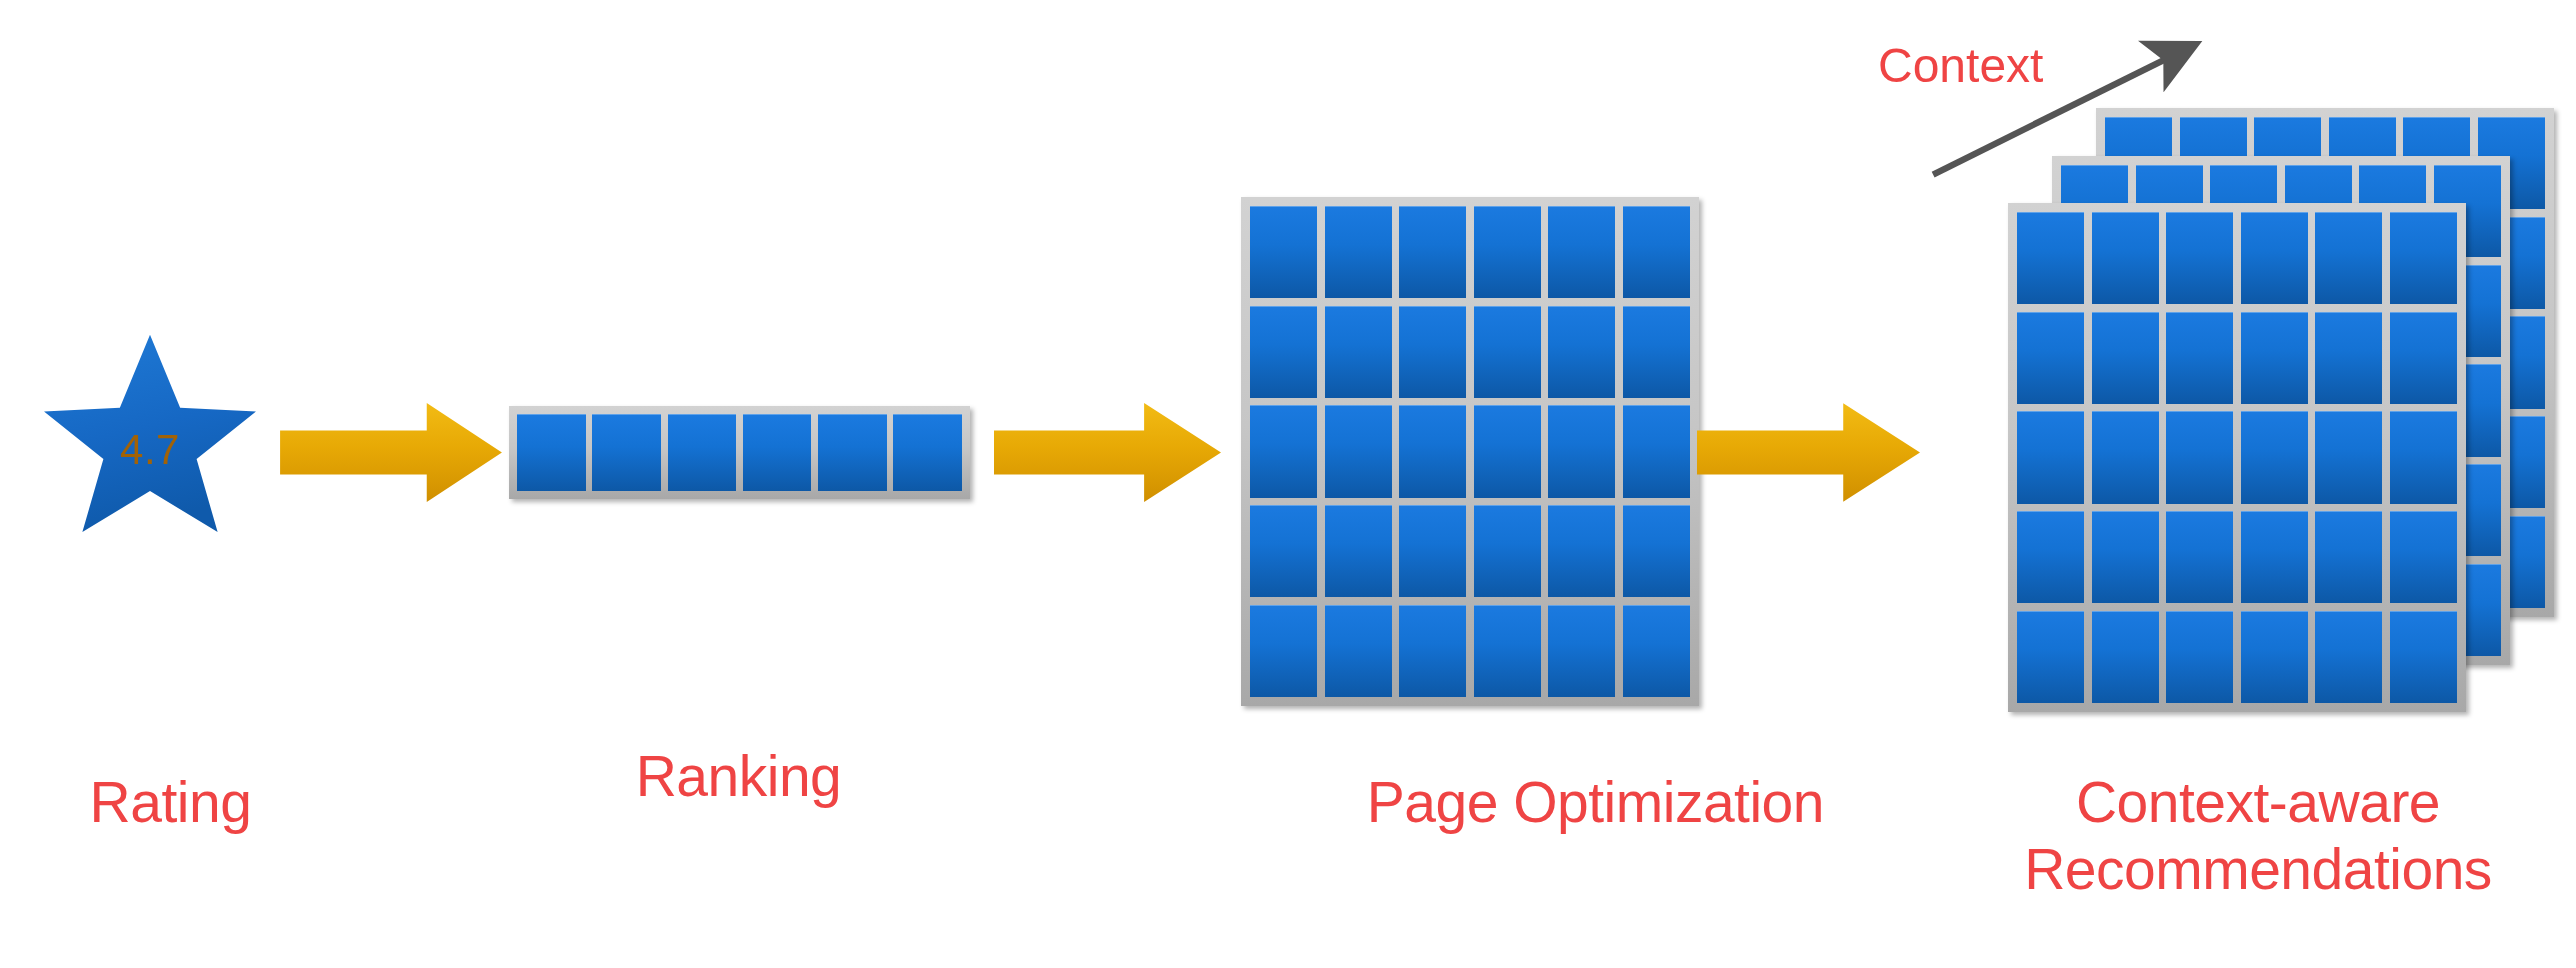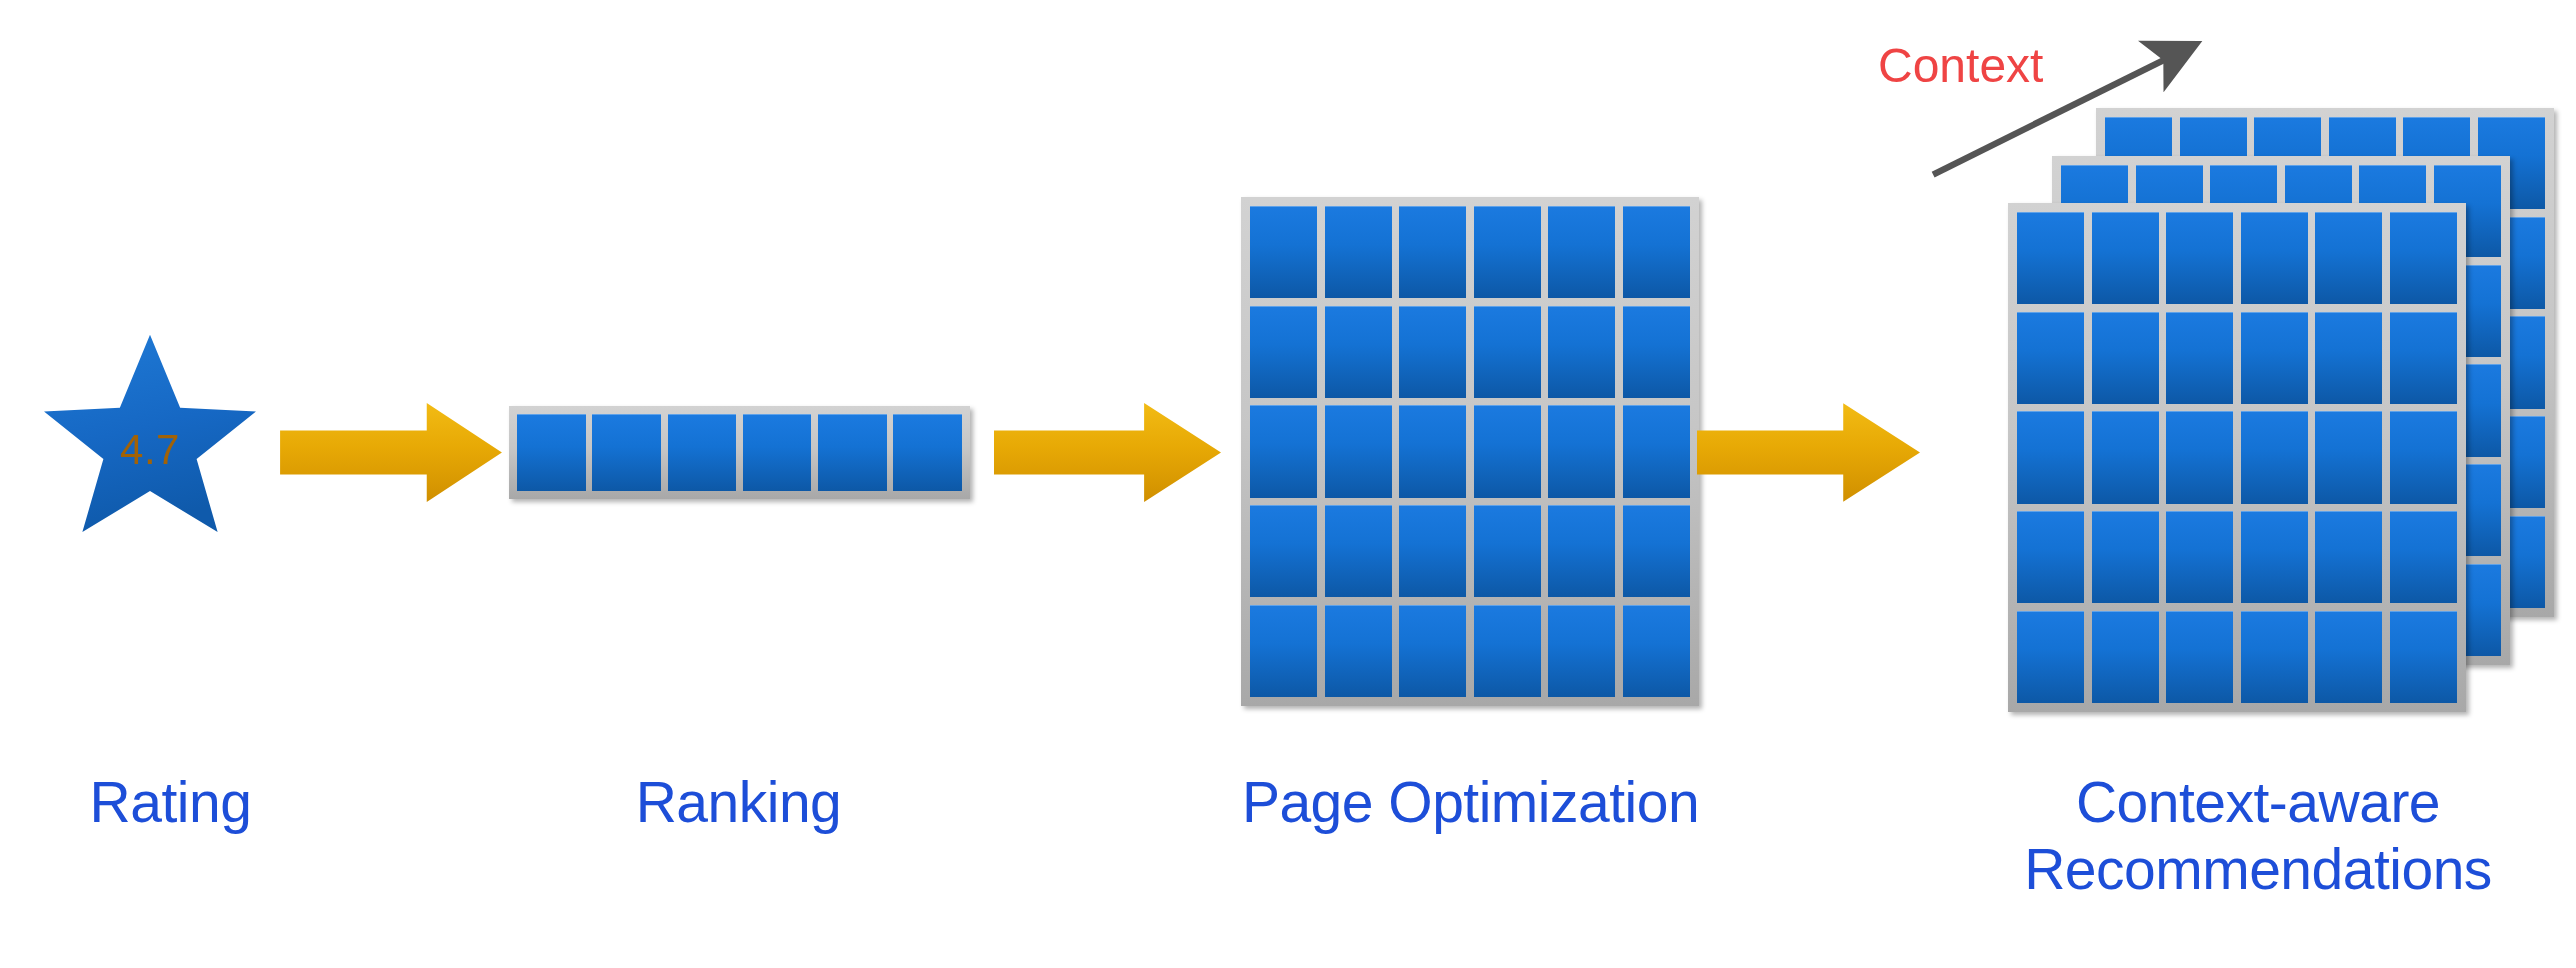--- a/index.html
+++ b/index.html
@@ -19,21 +19,21 @@
     overflow: hidden;
   }
 
   
   .node { position: absolute; }
 
   
   .caption {
     position: absolute;
     text-align: center;
-    color: #1d4ed8;
+    color: #ef4444;
     font-family: "Liberation Sans", sans-serif;
     font-size: 57px;
     line-height: 1.18;
     font-weight: 400;
     letter-spacing: -0.5px;
     white-space: pre-line;
   }
 
   
   .star-wrap { position: absolute; }
@@ -282,21 +282,21 @@
     <defs>
       <marker id="ctxHead" markerWidth="9" markerHeight="9" refX="6.4" refY="4.5" orient="auto">
         <path d="M0,0 L9,4.5 L0,9 L2.2,4.5 z" fill="#555555"></path>
       </marker>
     </defs>
     <line x1="22" y1="160" x2="300" y2="22" stroke="#555555" stroke-width="7" marker-end="url(#ctxHead)"></line>
   </svg>
 
   <div class="caption" style="left:0px; top:769px; width:341px;">Rating</div>
 
-  <div class="caption" style="left:568px; top:769px; width:341px;">Ranking</div>
-
-  <div class="caption" style="left:1117px; top:769px; width:707px;">Page Optimization</div>
+  <div class="caption" style="left:568px; top:743px; width:341px;">Ranking</div>
+
+  <div class="caption" style="left:1117px; top:769px; width:707px;text-align:right;">Page Optimization</div>
 
   <div class="caption" style="left:1912px; top:769px; width:692px;text-align:center;">Context-aware
 Recommendations</div>
 
 </div>
 
 
 </body></html>

